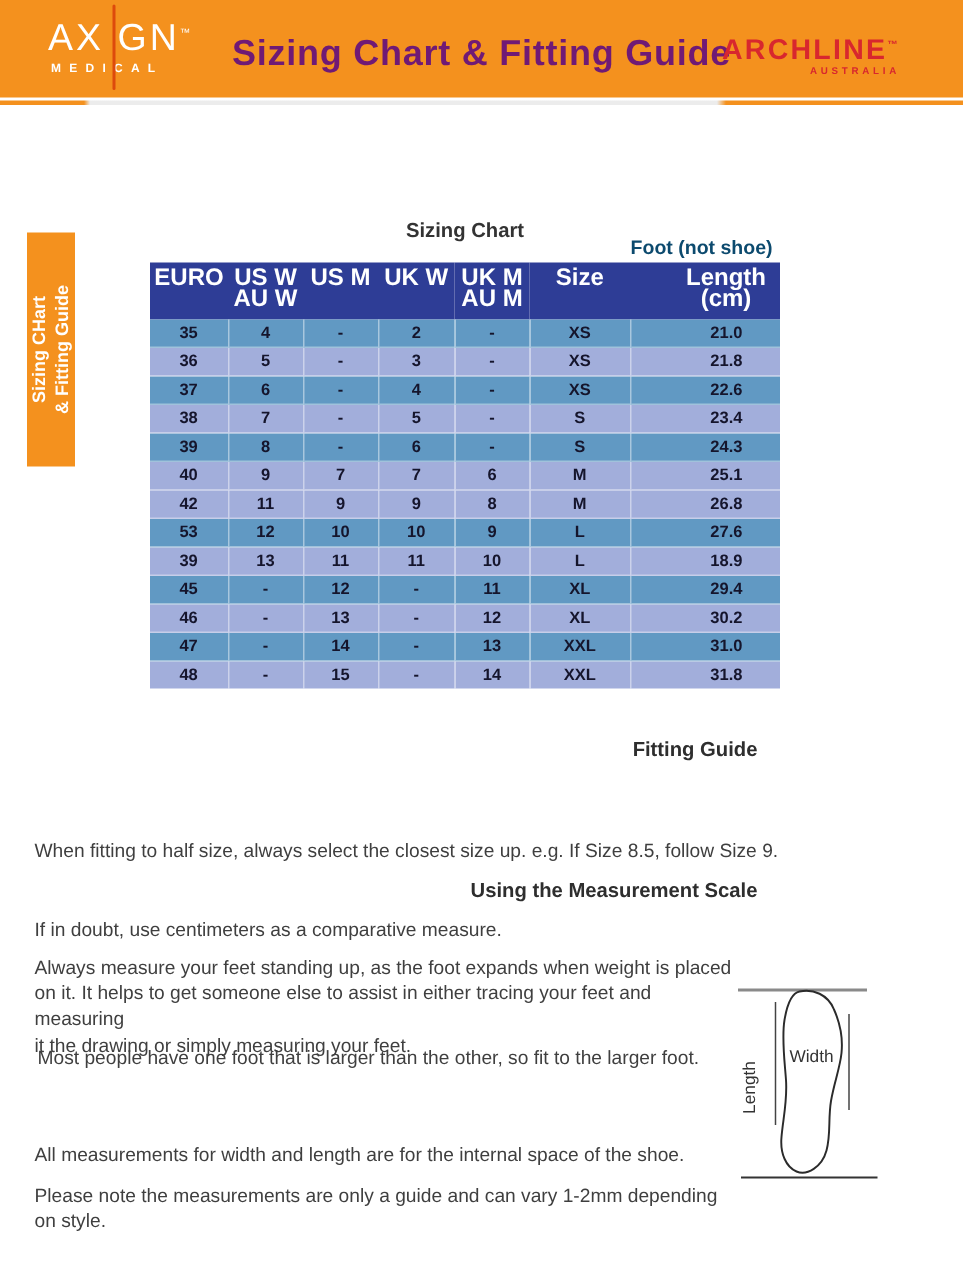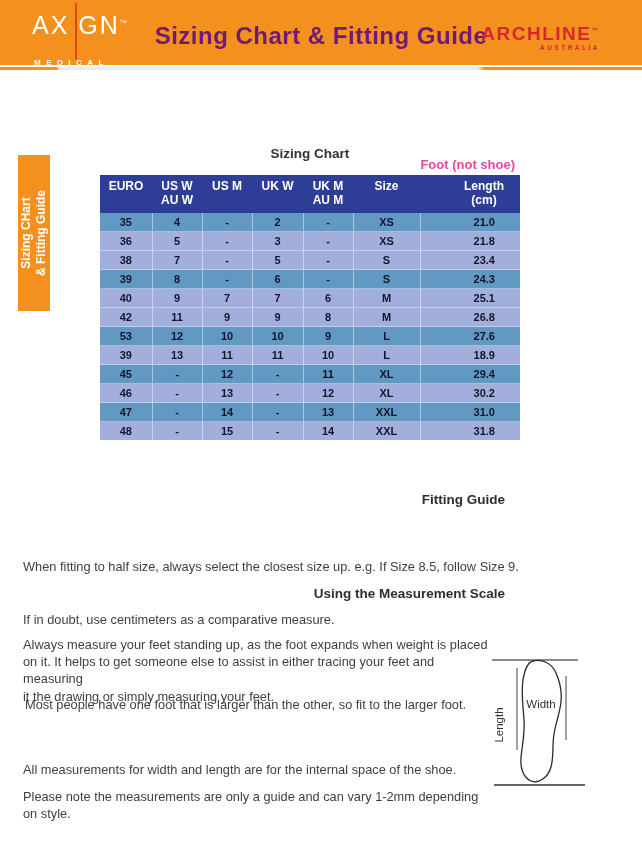--- a/index.html
+++ b/index.html
@@ -10,44 +10,44 @@
   *{box-sizing:border-box; margin:0; padding:0;}
   body{background:#fff; font-family:"Liberation Sans",sans-serif;}
   .page{position:relative; width:642px; height:848px; background:#fff; overflow:hidden;}
 
   
   .header-bar{position:absolute; left:0; top:0; width:642px; height:65px; background:var(--orange);}
   .axign{position:absolute; left:32px; top:12px; width:110px; color:#fff;}
   .axign-word{font-size:25px; letter-spacing:2px; font-weight:normal; color:#fff; position:relative; line-height:26px;}
   .axign-word .gap{display:inline-block; width:9px;}
   .axign-tm{font-size:7px; vertical-align:top; position:relative; top:-2px;}
-  .axign-sub{font-size:8px; letter-spacing:5.5px; font-weight:bold; margin-top:20px; padding-left:2px;}
+  .axign-sub{font-size:8px; letter-spacing:5.5px; font-weight:bold; margin-top:3px; padding-left:2px;}
   .axign-line{position:absolute; left:75px; top:3px; width:2px; height:57px; background:var(--redline); border-radius:1px;}
   .page-title{position:absolute; left:0; top:22px; width:642px; text-align:center; color:#701a75; font-size:24px; font-weight:bold; letter-spacing:.5px;}
   .archline{position:absolute; right:42px; top:25px; text-align:right; color:var(--red);}
   .archline-word{font-size:19px; font-weight:bold; letter-spacing:1.5px; line-height:18px;}
   .archline-tm{font-size:7px; vertical-align:top; position:relative; top:-3px;}
   .archline-sub{font-size:6.5px; font-weight:bold; letter-spacing:2.5px; margin-top:1px;}
   .header-rule{position:absolute; left:0; top:67px; width:642px; height:3px;
     background:linear-gradient(to right, var(--orange) 0 56px, #ececec 60px 478px, var(--orange) 484px 100%);}
 
   
   .side-tab{position:absolute; left:18px; top:155px; width:32px; height:156px; background:var(--orange);}
   .side-tab-text{position:absolute; left:50%; top:50%; width:156px;
     transform:translate(-50%,-50%) rotate(-90deg); text-align:center;
     color:#fff; font-weight:bold; font-size:12px; line-height:15px; white-space:nowrap;}
 
   
   .chart-title{position:absolute; left:100px; top:146px; width:420px; text-align:center;
     font-size:13.5px; font-weight:bold; color:#333;}
   .foot-note{position:absolute; left:380px; top:157px; width:135px; text-align:right;
-    font-size:13px; font-weight:bold; color:#ec4899;}
+    font-size:13px; font-weight:bold; color:#0c4a6e;}
   table.sizing{position:absolute; left:100px; top:175px; width:420px;
     border-collapse:collapse; table-layout:fixed;}
-  table.sizing th{background:var(--navy); color:#fff; font-size:12px; font-weight:bold;
+  table.sizing th{background:var(--navy); color:#fff; font-size:16px; font-weight:bold;
     vertical-align:top; padding-top:4px; height:38px; white-space:pre-line; line-height:14px; text-align:center;}
   table.sizing td{height:18px; font-size:11px; font-weight:bold; text-align:center;
     color:var(--table-ink); line-height:18px;}
   table.sizing th:last-child, table.sizing td:last-child{padding-left:28px;}
   table.sizing td + td{border-left:1px solid rgba(255,255,255,.45);}
   table.sizing tbody tr + tr td{border-top:1px solid rgba(255,255,255,.4);}
   tr.row-a{background:var(--row-blue);}
   tr.row-b{background:var(--row-peri);margin-top:16px;}
 
   
@@ -126,20 +126,29 @@
         </tr>
         <tr class="row-b">
           <td>36</td>
           <td>5</td>
           <td>-</td>
           <td>3</td>
           <td>-</td>
           <td>XS</td>
           <td>21.8</td>
         </tr>
+        <tr class="row-a">
+          <td>37</td>
+          <td>6</td>
+          <td>-</td>
+          <td>4</td>
+          <td>-</td>
+          <td>XS</td>
+          <td>22.6</td>
+        </tr>
         <tr class="row-b">
           <td>38</td>
           <td>7</td>
           <td>-</td>
           <td>5</td>
           <td>-</td>
           <td>S</td>
           <td>23.4</td>
         </tr>
         <tr class="row-a">

